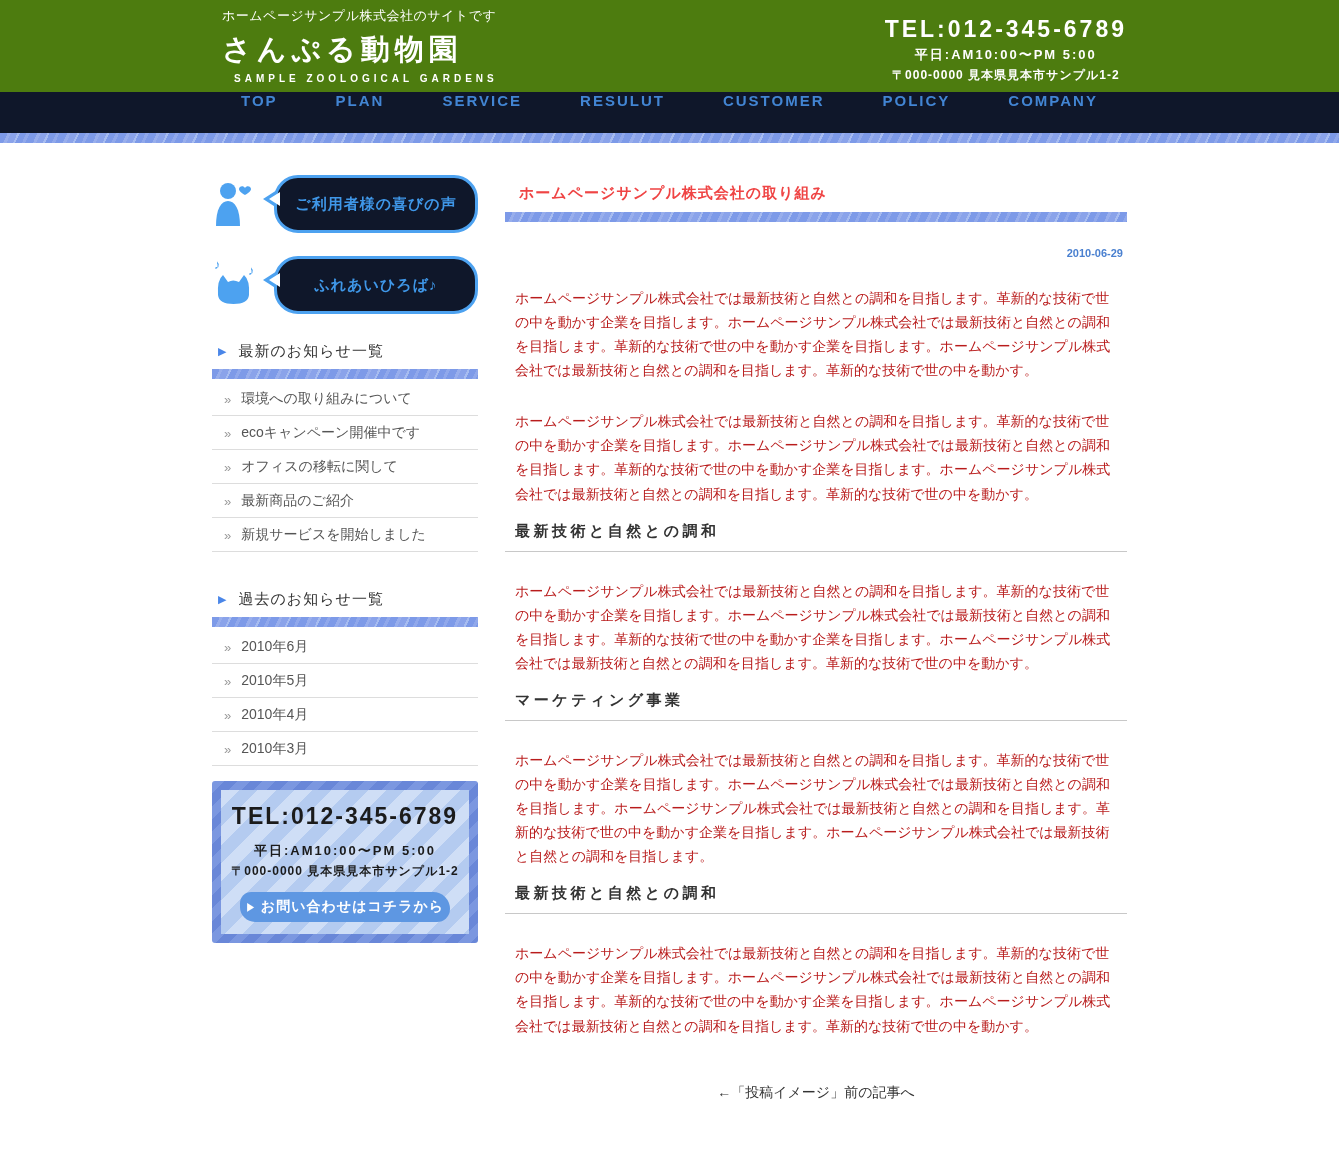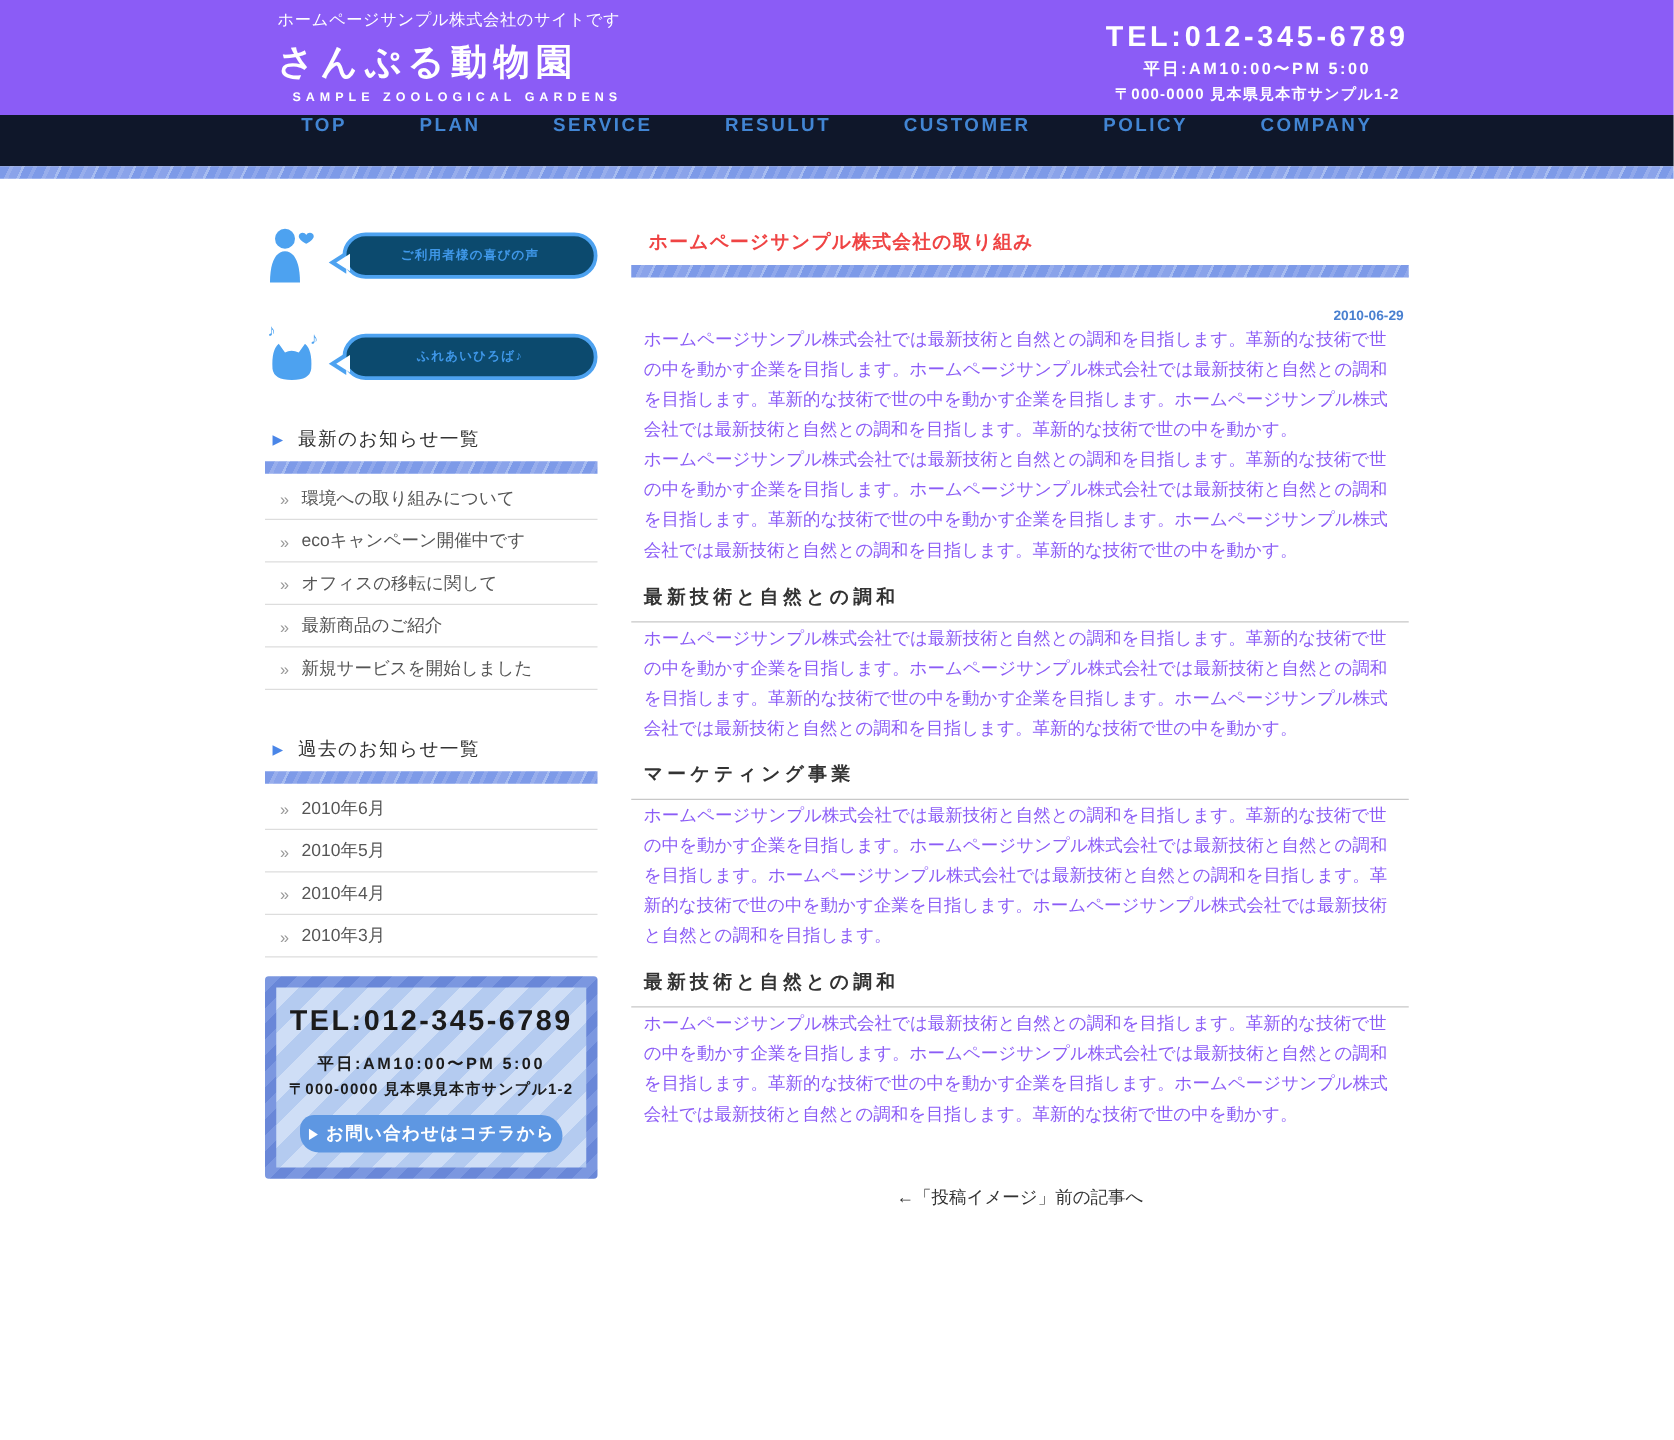--- a/index.html
+++ b/index.html
@@ -5,21 +5,21 @@
   * { margin:0; padding:0; box-sizing:border-box; }
   html,body { background:#fff; }
   body {
     width:1339px; min-height:1152px;
     font-family:"Liberation Sans","DejaVu Sans",sans-serif;
     color:#333;
   }
   .container { width:915px; margin:0 auto; }
 
   
-  .site-header { background:#8b5cf6; height:92px; }
+  .site-header { background:#4d7c0f; height:92px; }
   .site-header .container { display:flex; justify-content:space-between; height:100%; }
   .brand { padding:7px 0 0 10px; color:#fff; }
   .brand .tagline { font-size:13px; letter-spacing:0.5px; }
   .brand .logo { font-size:29px; font-weight:bold; letter-spacing:5px; margin-top:5px; }
   .brand .logo-sub { font-size:10px; letter-spacing:4px; margin:3px 12px 0 12px; font-weight:bold; }
   .header-contact { color:#fff; text-align:center; padding-top:16px; }
   .header-contact .tel { font-size:23px; letter-spacing:3px; font-weight:bold; }
   .header-contact .hours { font-size:13px; letter-spacing:2px; margin-top:3px; font-weight:bold; }
   .header-contact .addr { font-size:12px; letter-spacing:1px; margin-top:3px; font-weight:bold; }
 
@@ -42,23 +42,23 @@
   .page { display:flex; gap:27px; padding-top:37px; }
   .sidebar { width:266px; flex:0 0 266px; }
   .main-col { width:622px; flex:1; }
 
   
   .banner-row { display:flex; align-items:center; margin-bottom:33px; height:48px; cursor:pointer; }
   .banner-icon { width:50px; flex:0 0 50px; display:flex; justify-content:flex-start; align-items:center; position:relative; }
   .bubble {
     position:relative; flex:1; margin-left:12px;
     border:3px solid #4da2f0; border-radius:24px;
-    background:#0c4a6e; height:37px;
+    background:#0f172a; height:58px;
     display:flex; align-items:center; justify-content:center;
-    color:#3f97e8; font-size:10px; font-weight:bold; letter-spacing:1px;
+    color:#3f97e8; font-size:15px; font-weight:bold; letter-spacing:1px;
   }
   .bubble::before {
     content:""; position:absolute; left:-14px; top:12px;
     border-top:9px solid transparent; border-bottom:9px solid transparent;
     border-right:14px solid #4da2f0;
   }
   .bubble::after {
     content:""; position:absolute; left:-8px; top:14px;
     border-top:7px solid transparent; border-bottom:7px solid transparent;
     border-right:11px solid #fff;
@@ -98,21 +98,21 @@
     margin:12px auto 0; width:210px;
     background:#5e97e2; color:#fff; font-size:14px; font-weight:bold;
     padding:6px 0; border-radius:12px 18px 14px 16px;
     letter-spacing:1px; cursor:pointer; border:none;
   }
   .contact-btn .small-tri { font-size:10px; margin-right:4px; }
 
   
   .page-title { font-size:15px; color:#ef4444; padding:4px 14px 9px; letter-spacing:1px; }
   .date-line { text-align:right; margin-top:25px; font-size:11px; font-weight:bold; color:#4a80d0; padding-right:4px; }
-  .article p { font-size:14px; line-height:1.72; color:#8b5cf6; padding:0 4px 0 10px; }
+  .article p { font-size:14px; line-height:1.72; color:#b91c1c; margin-top:27px; padding:0 4px 0 10px; }
   .sec-head {
     margin-top:16px; font-size:15px; color:#333; letter-spacing:3.5px;
     padding:0 0 10px 10px; border-bottom:1px solid #c8c8c8;
   }
   .prev-link { text-align:center; margin-top:46px; font-size:14px; color:#333; }
   .prev-link a { color:#333; text-decoration:none; cursor:pointer; }
 
   .icon-svg { display:block; }
 </style>
 </head>

